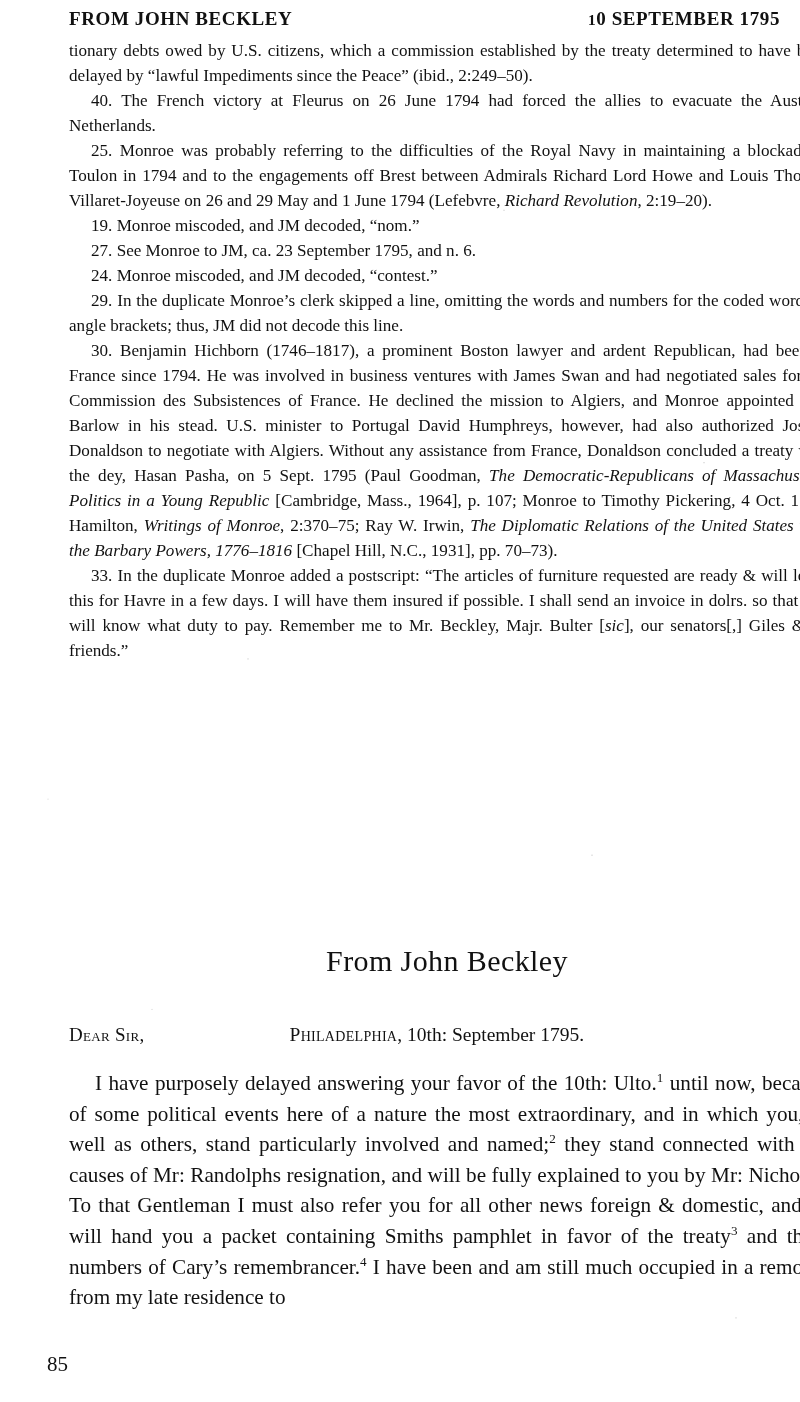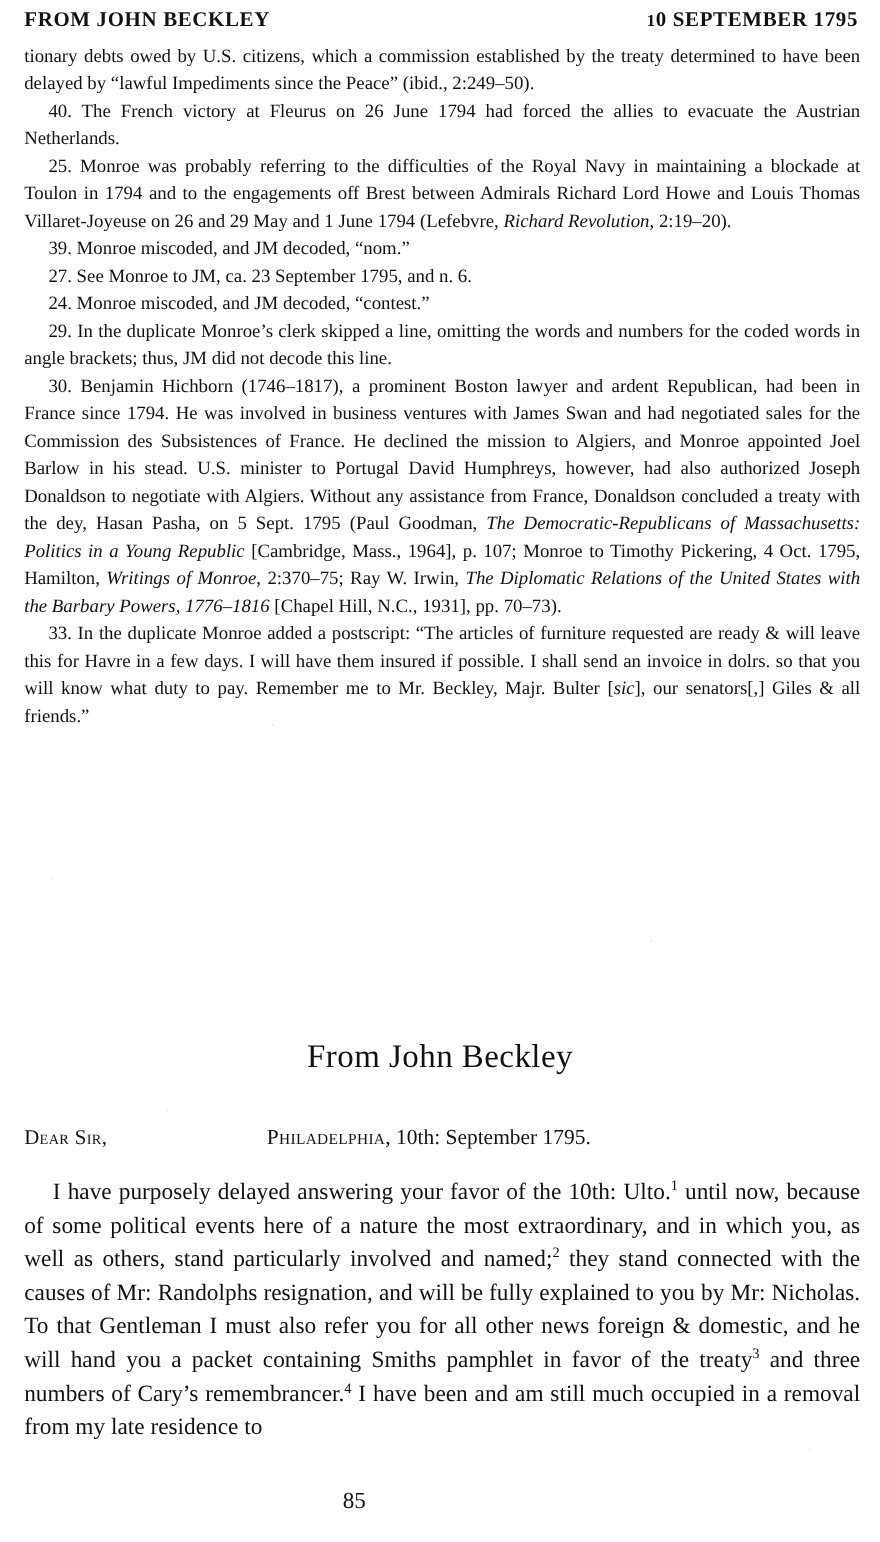--- a/index.html
+++ b/index.html
@@ -33,20 +33,21 @@
       radial-gradient(circle at 52% 88%, rgba(75,75,75,0.30) 0.6px, transparent 1.1px),
       radial-gradient(circle at 92% 94%, rgba(85,85,85,0.25) 0.6px, transparent 1.1px),
       radial-gradient(circle at 41% 23%, rgba(95,95,95,0.22) 0.5px, transparent 1.0px),
       radial-gradient(circle at 6%  57%, rgba(95,95,95,0.22) 0.5px, transparent 1.0px);
   }
 
   .page {
     position: absolute;
     inset: 0;
     padding: 0;
+    margin-left: 47px;
   }
 
   
   .running-head {
     position: absolute;
     top: 8px;
     left: 22px;
     right: 20px;
     display: flex;
     justify-content: space-between;
@@ -144,21 +145,20 @@
     vertical-align: super;
     line-height: 0;
   }
 
   
   .folio {
     position: absolute;
     top: 1352px;
     left: 0;
     width: 644px;
-    text-align: center;
     font-size: 21px;
   }
 </style>
 </head>
 <body>
 
 <div class="page">
 
   <div class="running-head">
     <span class="rh-left">FROM JOHN BECKLEY</span>
@@ -166,21 +166,21 @@
   </div>
 
   <div class="notes">
 
     <p class="note cont"><span>tionary debts owed by U.S. citizens, which a commission established by the treaty determined to have been delayed by “lawful Impediments since the Peace” (ibid., 2:249–50).</span></p>
 
     <p class="note"><span>40.</span> <span>The French victory at Fleurus on 26 June 1794 had forced the allies to evacuate the Austrian Netherlands.</span></p>
 
     <p class="note"><span>25.</span> <span>Monroe was probably referring to the difficulties of the Royal Navy in maintaining a blockade at Toulon in 1794 and to the engagements off Brest between Admirals Richard Lord Howe and Louis Thomas Villaret-Joyeuse on 26 and 29 May and 1 June 1794 (Lefebvre, </span><i>Richard Revolution</i><span>, 2:19–20).</span></p>
 
-    <p class="note"><span>39.</span> <span>Monroe miscoded, and JM decoded, “nom.”</span></p>
+    <p class="note"><span>19.</span> <span>Monroe miscoded, and JM decoded, “nom.”</span></p>
 
     <p class="note"><span>27.</span> <span>See Monroe to JM, ca. 23 September 1795, and n. 6.</span></p>
 
     <p class="note"><span>24.</span> <span>Monroe miscoded, and JM decoded, “contest.”</span></p>
 
     <p class="note"><span>29.</span> <span>In the duplicate Monroe’s clerk skipped a line, omitting the words and numbers for the coded words in angle brackets; thus, JM did not decode this line.</span></p>
 
     <p class="note"><span>30.</span> <span>Benjamin Hichborn (1746–1817), a prominent Boston lawyer and ardent Republican, had been in France since 1794. He was involved in business ventures with James Swan and had negotiated sales for the Commission des Subsistences of France. He declined the mission to Algiers, and Monroe appointed Joel Barlow in his stead. U.S. minister to Portugal David Humphreys, however, had also authorized Joseph Donaldson to negotiate with Algiers. Without any assistance from France, Donaldson concluded a treaty with the dey, Hasan Pasha, on 5 Sept. 1795 (Paul Goodman, </span><i>The Democratic-Republicans of Massachusetts: Politics in a Young Republic</i><span> [Cambridge, Mass., 1964], p. 107; Monroe to Timothy Pickering, 4 Oct. 1795, Hamilton, </span><i>Writings of Monroe</i><span>, 2:370–75; Ray W. Irwin, </span><i>The Diplomatic Relations of the United States with the Barbary Powers, 1776–1816</i><span> [Chapel Hill, N.C., 1931], pp. 70–73).</span></p>
 
 

